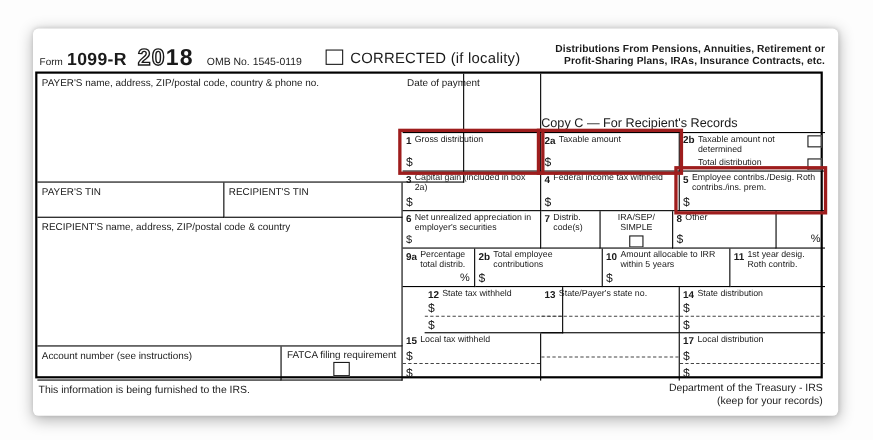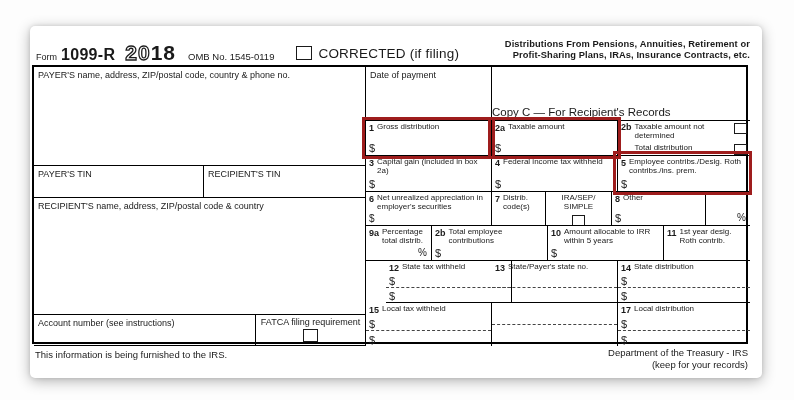--- a/index.html
+++ b/index.html
@@ -65,32 +65,32 @@
 <div class="stage">
   <div class="card">
 
     <div class="hdr-left">
       <span class="form-word">Form</span>
       <span class="form-number">1099-R</span>
       <span class="year"><span class="year-outline">20</span><span>18</span></span>
       <span class="omb">OMB No. 1545-0119</span>
       <span class="corrected-wrap">
         <span class="cb cb-lg"></span>
-        <span class="corrected-label">CORRECTED (if filing)</span>
+        <span class="corrected-label">CORRECTED (if locality)</span>
       </span>
     </div>
 
     <div class="hdr-right">
       <div>Distributions From Pensions, Annuities, Retirement or</div>
       <div>Profit-Sharing Plans, IRAs, Insurance Contracts, etc.</div>
     </div>
 
     <div class="tbl">
 
-      <div class="cell" style="left:0;top:0;width:332px;height:99px;">
+      <div class="cell" style="left:0;top:0;width:388px;height:99px;">
         <div class="biglbl">PAYER'S name, address, ZIP/postal code, country &amp; phone no.</div>
       </div>
       <div class="cell" style="left:0;top:99px;width:170px;height:32px;">
         <div class="biglbl">PAYER'S TIN</div>
       </div>
       <div class="cell" style="left:170px;top:99px;width:162px;height:32px;">
         <div class="biglbl">RECIPIENT'S TIN</div>
       </div>
       <div class="cell" style="left:0;top:131px;width:332px;height:117px;">
         <div class="biglbl">RECIPIENT'S name, address, ZIP/postal code &amp; country</div>

